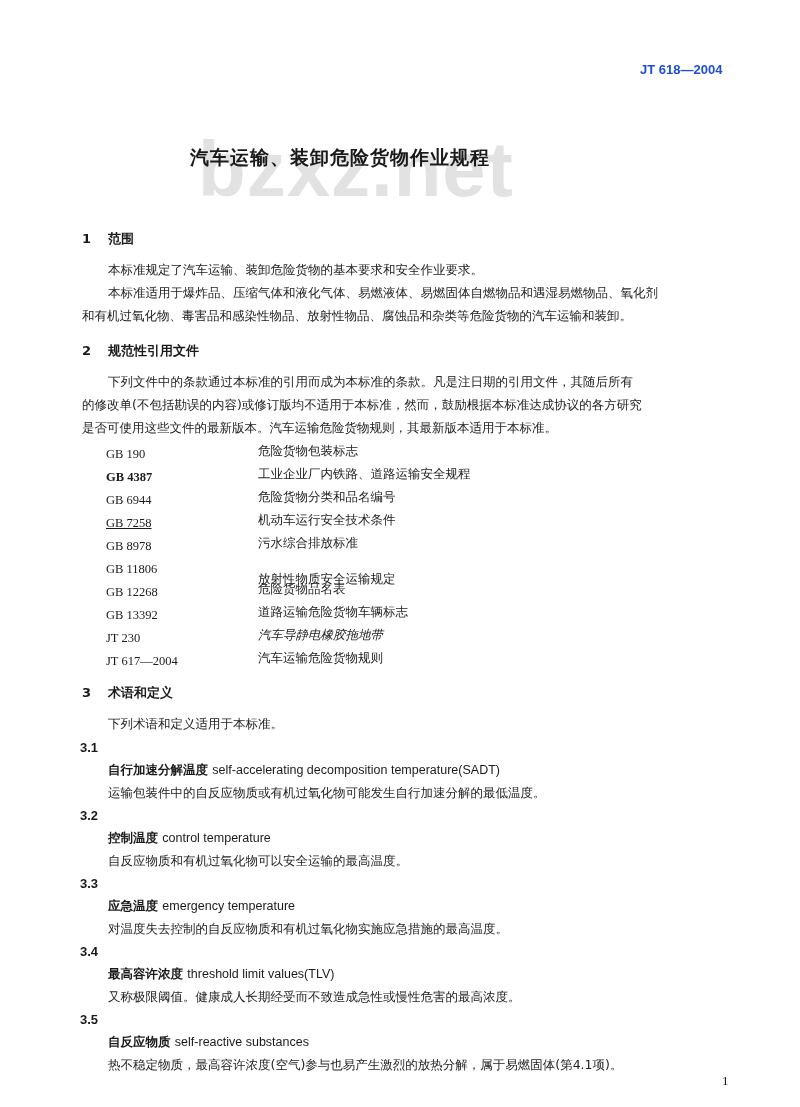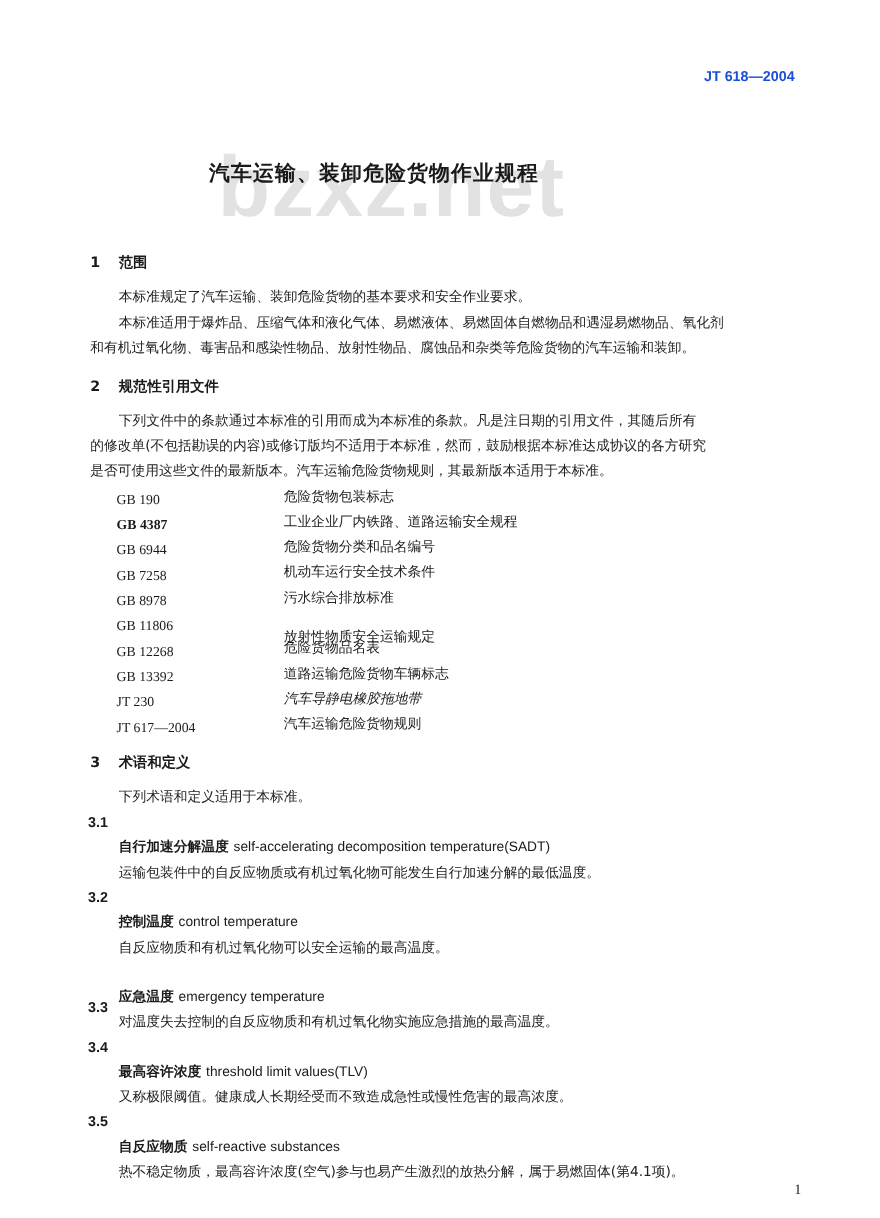--- a/index.html
+++ b/index.html
@@ -41,21 +41,21 @@
 <div class="abs p" style="top:397px;left:82px;">的修改单(不包括勘误的内容)或修订版均不适用于本标准，然而，鼓励根据本标准达成协议的各方研究</div>
 <div class="abs p" style="top:420px;left:82px;">是否可使用这些文件的最新版本。汽车运输危险货物规则，其最新版本适用于本标准。</div>
 
 <div>
   <div class="abs" style="top:443px;left:106px;"><span class="refcode">GB 190</span></div>
   <div class="abs p" style="top:443px;left:258px;">危险货物包装标志</div>
   <div class="abs" style="top:466px;left:106px;font-weight:bold;"><span class="refcode">GB 4387</span></div>
   <div class="abs p" style="top:466px;left:258px;">工业企业厂内铁路、道路运输安全规程</div>
   <div class="abs" style="top:489px;left:106px;"><span class="refcode">GB 6944</span></div>
   <div class="abs p" style="top:489px;left:258px;">危险货物分类和品名编号</div>
-  <div class="abs" style="top:512px;left:106px;"><span class="refcode">GB 7258</span></div>
+  <div class="abs" style="top:512px;left:106px;text-decoration:underline;"><span class="refcode">GB 7258</span></div>
   <div class="abs p" style="top:512px;left:258px;">机动车运行安全技术条件</div>
   <div class="abs" style="top:535px;left:106px;"><span class="refcode">GB 8978</span></div>
   <div class="abs p" style="top:535px;left:258px;">污水综合排放标准</div>
   <div class="abs" style="top:558px;left:106px;"><span class="refcode">GB 11806</span></div>
   <div class="abs p" style="top:558px;left:258px;margin-top:13px;">放射性物质安全运输规定</div>
   <div class="abs" style="top:581px;left:106px;"><span class="refcode">GB 12268</span></div>
   <div class="abs p" style="top:581px;left:258px;">危险货物品名表</div>
   <div class="abs" style="top:604px;left:106px;"><span class="refcode">GB 13392</span></div>
   <div class="abs p" style="top:604px;left:258px;">道路运输危险货物车辆标志</div>
   <div class="abs" style="top:627px;left:106px;"><span class="refcode">JT 230</span></div>
@@ -70,21 +70,21 @@
 <div class="abs p" style="top:716px;left:108px;">下列术语和定义适用于本标准。</div>
 
 <div class="abs sub" style="top:740px;left:80px;">3.1</div>
 <div class="abs term" style="top:762px;left:108px;"><span>自行加速分解温度</span> <span class="en">self-accelerating decomposition temperature(SADT)</span></div>
 <div class="abs p" style="top:785px;left:108px;">运输包装件中的自反应物质或有机过氧化物可能发生自行加速分解的最低温度。</div>
 
 <div class="abs sub" style="top:808px;left:80px;">3.2</div>
 <div class="abs term" style="top:830px;left:108px;"><span>控制温度</span> <span class="en">control temperature</span></div>
 <div class="abs p" style="top:853px;left:108px;">自反应物质和有机过氧化物可以安全运输的最高温度。</div>
 
-<div class="abs sub" style="top:908px;left:80px;text-align:center;">3.3</div>
+<div class="abs sub" style="top:876px;left:80px;text-align:center;">3.3</div>
 <div class="abs term" style="top:898px;left:108px;"><span>应急温度</span> <span class="en">emergency temperature</span></div>
 <div class="abs p" style="top:921px;left:108px;">对温度失去控制的自反应物质和有机过氧化物实施应急措施的最高温度。</div>
 
 <div class="abs sub" style="top:944px;left:80px;">3.4</div>
 <div class="abs term" style="top:966px;left:108px;"><span>最高容许浓度</span> <span class="en">threshold limit values(TLV)</span></div>
 <div class="abs p" style="top:989px;left:108px;">又称极限阈值。健康成人长期经受而不致造成急性或慢性危害的最高浓度。</div>
 
 <div class="abs sub" style="top:1012px;left:80px;">3.5</div>
 <div class="abs term" style="top:1034px;left:108px;"><span>自反应物质</span> <span class="en">self-reactive substances</span></div>
 <div class="abs p" style="top:1057px;left:108px;">热不稳定物质，最高容许浓度(空气)参与也易产生激烈的放热分解，属于易燃固体(第4.1项)。</div>

